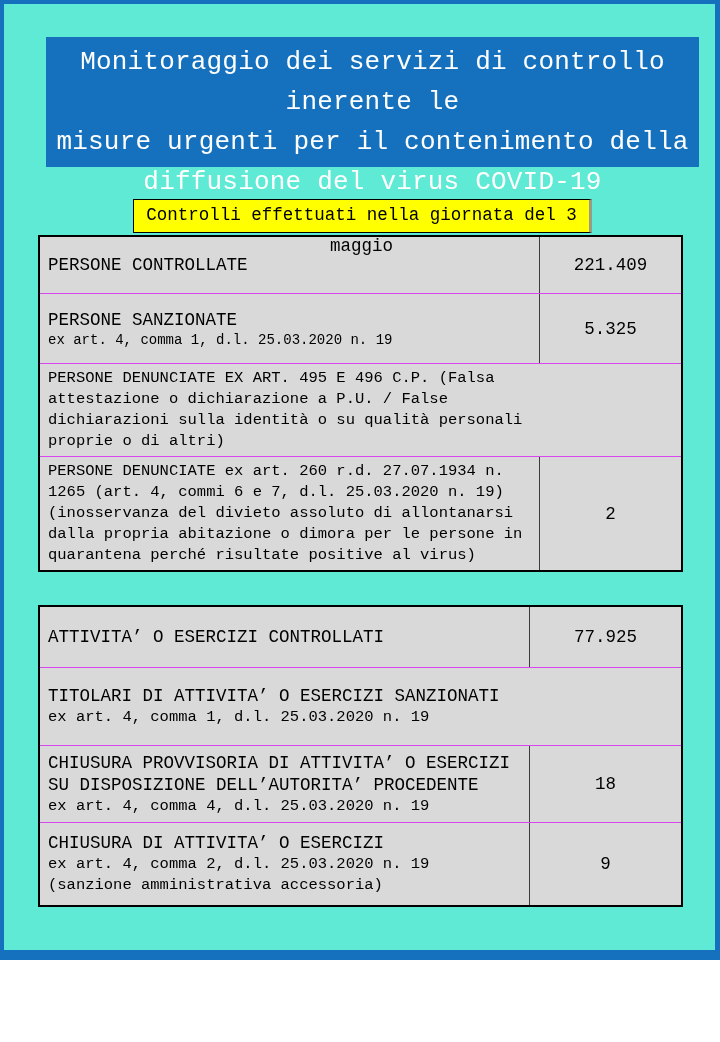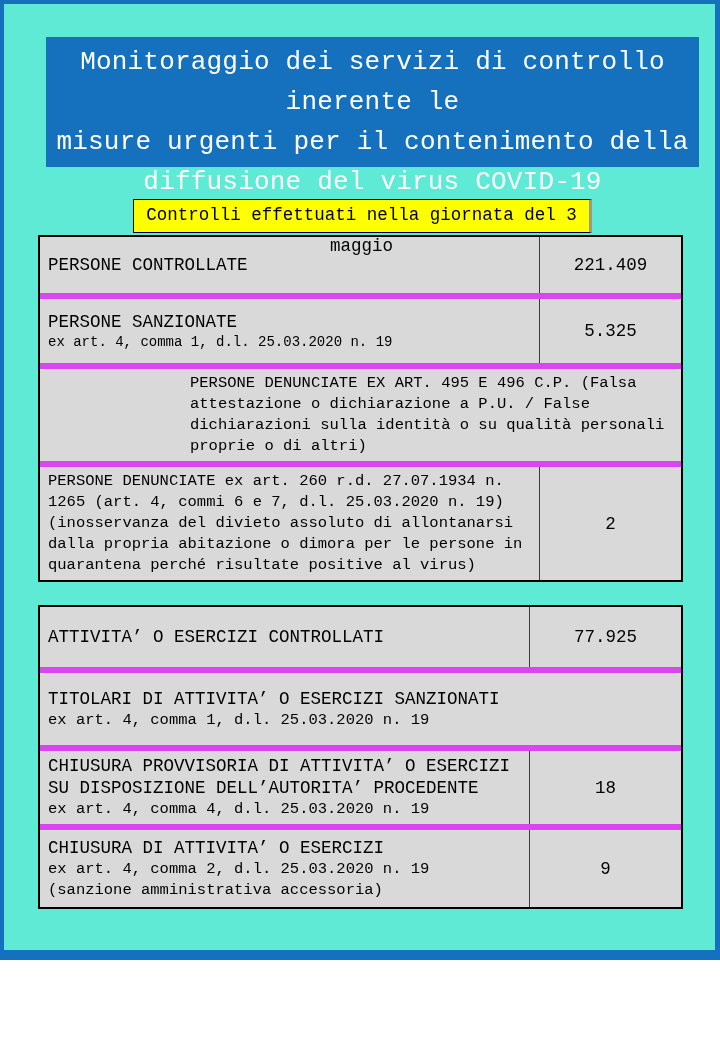--- a/index.html
+++ b/index.html
@@ -69,21 +69,21 @@
     background:var(--cell-gray);
     border:2px solid #000;
     z-index:1;
   }
   .table1{top:235px;}
   .table2{top:605px;}
   .t-row{
     display:flex;
     align-items:stretch;
   }
-  .t-row + .t-row{border-top:6px solid #d946ef;}
+  .t-row + .t-row{border-top:1px solid #d946ef;}
   .cell{
     display:flex;
     flex-direction:column;
     justify-content:center;
   }
   .cell.label{
     padding:4px 8px 4px 8px;
   }
   .table1 .cell.label{width:499px;}
   .table2 .cell.label{width:489px;}
@@ -105,21 +105,21 @@
     font-size:15.5px;
     line-height:21px;
   }
   .line.body{
     font-size:15.5px;
     line-height:21px;
   }
   
   .table1 .t-row:nth-child(1){min-height:56px;}
   .table1 .t-row:nth-child(2){min-height:70px;}
-  .table1 .t-row:nth-child(3){min-height:92px;justify-content:flex-end;}
+  .table1 .t-row:nth-child(3){min-height:92px;}
   .table1 .t-row:nth-child(4){min-height:110px;justify-content:flex-end;}
   .table2 .t-row:nth-child(1){min-height:60px;}
   .table2 .t-row:nth-child(2){min-height:78px;}
   .table2 .t-row:nth-child(3){min-height:77px;}
   .table2 .t-row:nth-child(4){min-height:83px;}
   
   .footer-date{
     position:absolute;
     left:44px; top:982px;
     font-size:12px;

